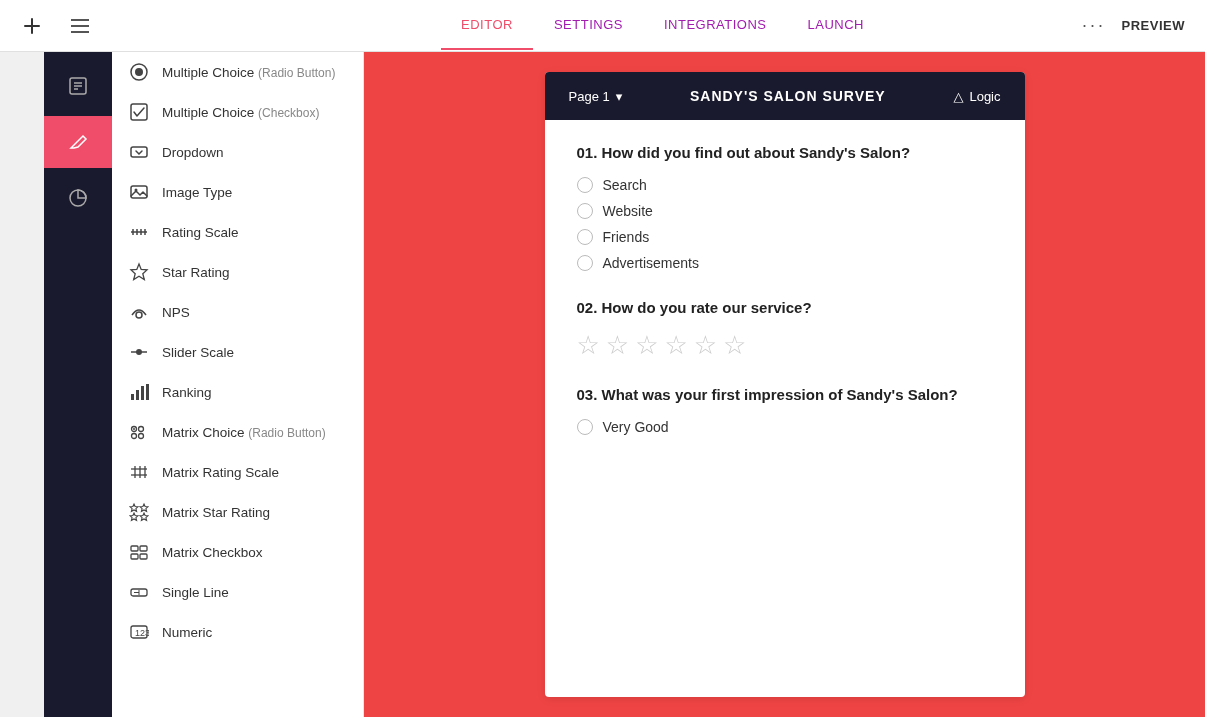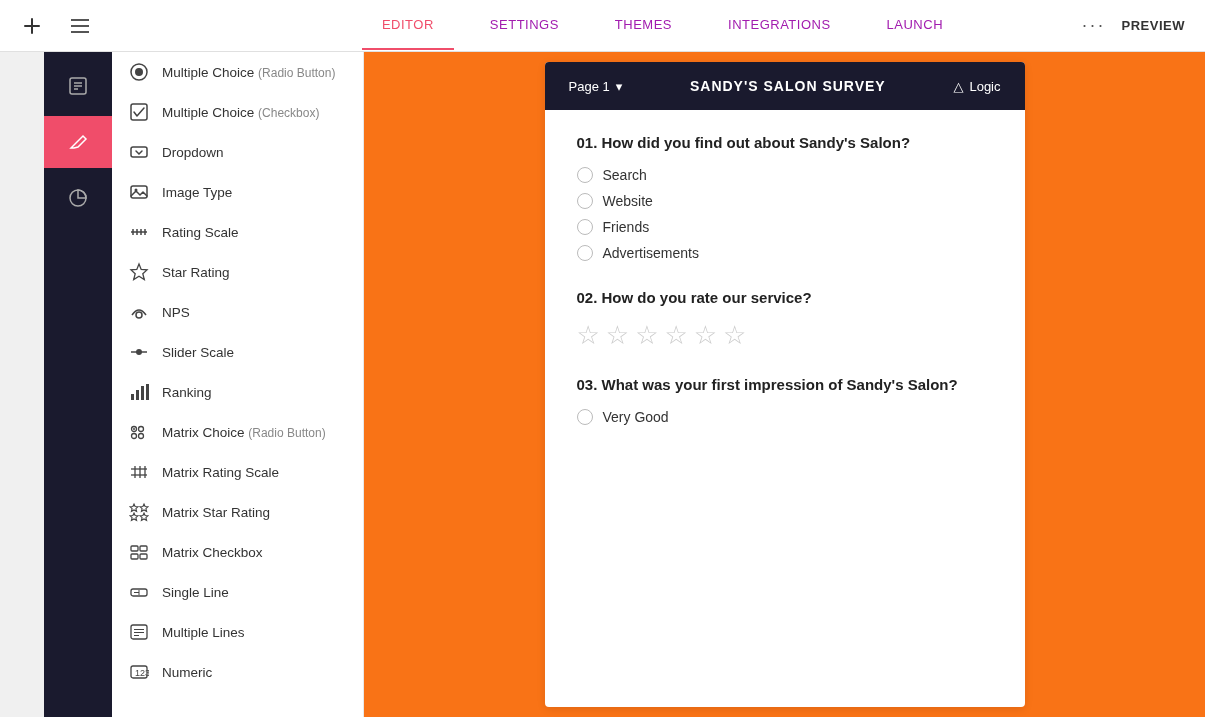--- a/index.html
+++ b/index.html
@@ -20,21 +20,21 @@
       align-items: center;
       gap: 16px;
       padding: 0 16px;
       width: 320px;
     }
     .top-nav-center {
       flex: 1;
       display: flex;
       align-items: center;
       justify-content: center;
-      gap: 16px;
+      gap: 1px;
     }
     .top-nav-right {
       display: flex;
       align-items: center;
       gap: 16px;
       padding: 0 20px;
       width: 200px;
       justify-content: flex-end;
     }
     .nav-tab {
@@ -154,25 +154,25 @@
       font-size: 13.5px;
     }
     .sidebar-label span.sub {
       color: #888;
       font-size: 12px;
     }
 
     
     .main-content {
       flex: 1;
-      background: #f97316;
+      background: #ef4444;
       overflow-y: auto;
       display: flex;
       justify-content: center;
-      padding: 10px;
+      padding: 20px;
     }
 
     
     .survey-card {
       width: 480px;
       background: #fff;
       border-radius: 4px;
       overflow: hidden;
       box-shadow: 0 2px 8px rgba(0,0,0,0.1);
     }
@@ -264,21 +264,20 @@
       <svg width="18" height="14" viewBox="0 0 18 14" fill="none">
         <line x1="0" y1="1" x2="18" y2="1" stroke="#555" stroke-width="2"></line>
         <line x1="0" y1="7" x2="18" y2="7" stroke="#555" stroke-width="2"></line>
         <line x1="0" y1="13" x2="18" y2="13" stroke="#555" stroke-width="2"></line>
       </svg>
     </div>
   </div>
   <div class="top-nav-center">
     <div class="nav-tab active">EDITOR</div>
     <div class="nav-tab">SETTINGS</div>
-    <div class="nav-tab">THEMES</div>
     <div class="nav-tab">INTEGRATIONS</div>
     <div class="nav-tab">LAUNCH</div>
   </div>
   <div class="top-nav-right">
     <div class="dots-btn">···</div>
     <div class="preview-btn">PREVIEW</div>
   </div>
 </div>
 
 <div class="main-layout">
@@ -463,31 +462,20 @@
       <div class="sidebar-icon">
         <svg width="20" height="20" viewBox="0 0 20 20" fill="none">
           <rect x="2" y="7" width="16" height="7" rx="2" stroke="#444" stroke-width="1.3"></rect>
           <line x1="5" y1="10.5" x2="10" y2="10.5" stroke="#444" stroke-width="1"></line>
           <line x1="10" y1="8" x2="10" y2="13" stroke="#444" stroke-width="1"></line>
         </svg>
       </div>
       <div class="sidebar-label">Single Line</div>
     </div>
 
-    <div class="sidebar-item">
-      <div class="sidebar-icon">
-        <svg width="20" height="20" viewBox="0 0 20 20" fill="none">
-          <rect x="2" y="3" width="16" height="14" rx="2" stroke="#444" stroke-width="1.3"></rect>
-          <line x1="5" y1="7.5" x2="15" y2="7.5" stroke="#444" stroke-width="1"></line>
-          <line x1="5" y1="10.5" x2="15" y2="10.5" stroke="#444" stroke-width="1"></line>
-          <line x1="5" y1="13.5" x2="10" y2="13.5" stroke="#444" stroke-width="1"></line>
-        </svg>
-      </div>
-      <div class="sidebar-label">Multiple Lines</div>
-    </div>
 
     <div class="sidebar-item">
       <div class="sidebar-icon">
         <svg width="20" height="20" viewBox="0 0 20 20" fill="none">
           <rect x="2" y="4" width="16" height="12" rx="2" stroke="#444" stroke-width="1.3"></rect>
           <text x="6" y="14" font-size="9" fill="#444" font-family="sans-serif">123</text>
         </svg>
       </div>
       <div class="sidebar-label">Numeric</div>
     </div>

